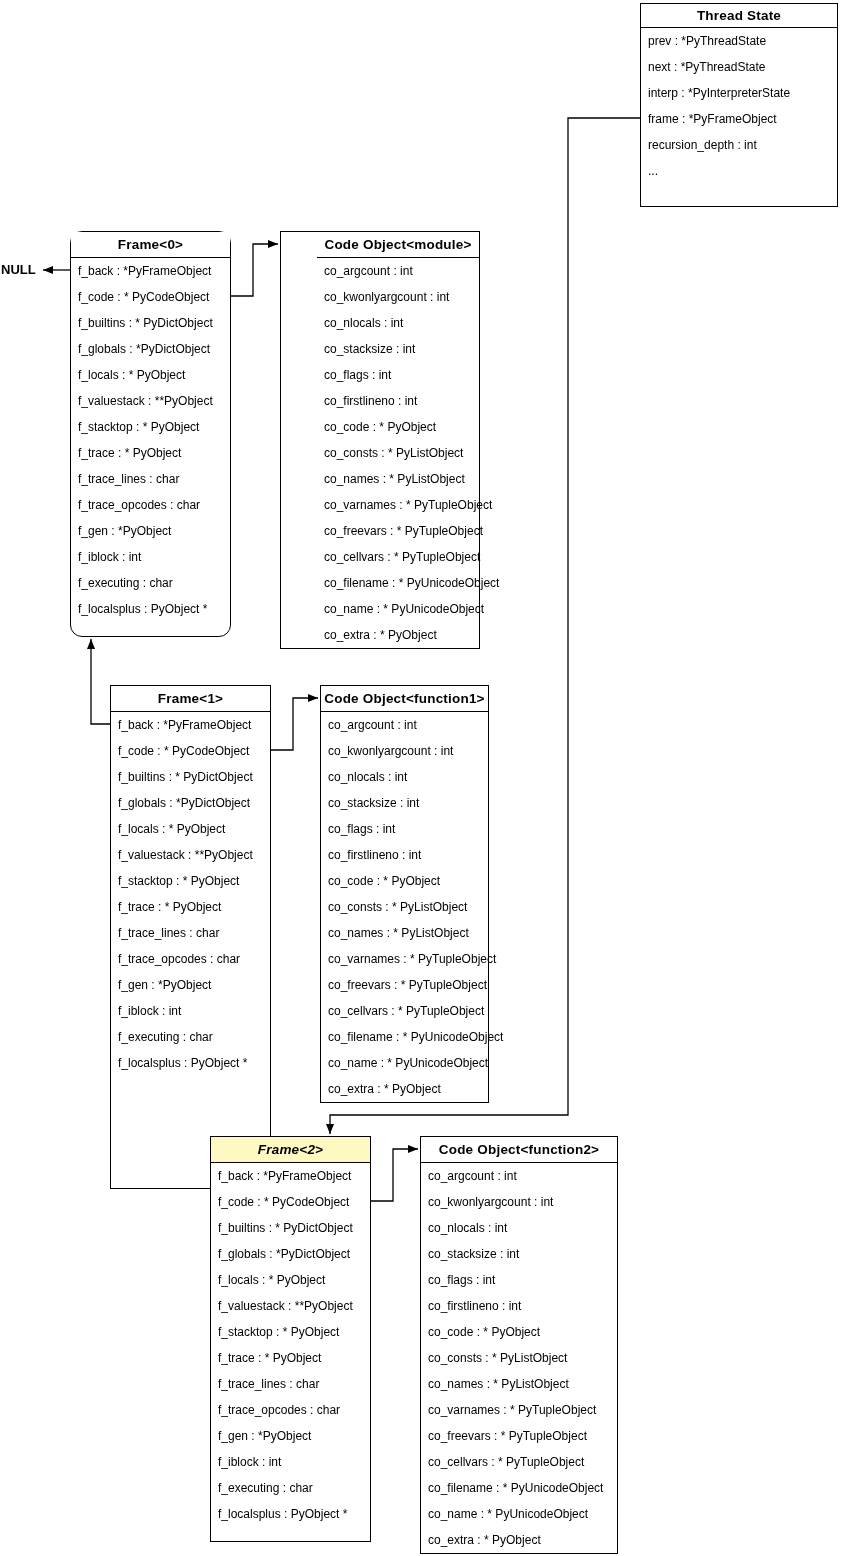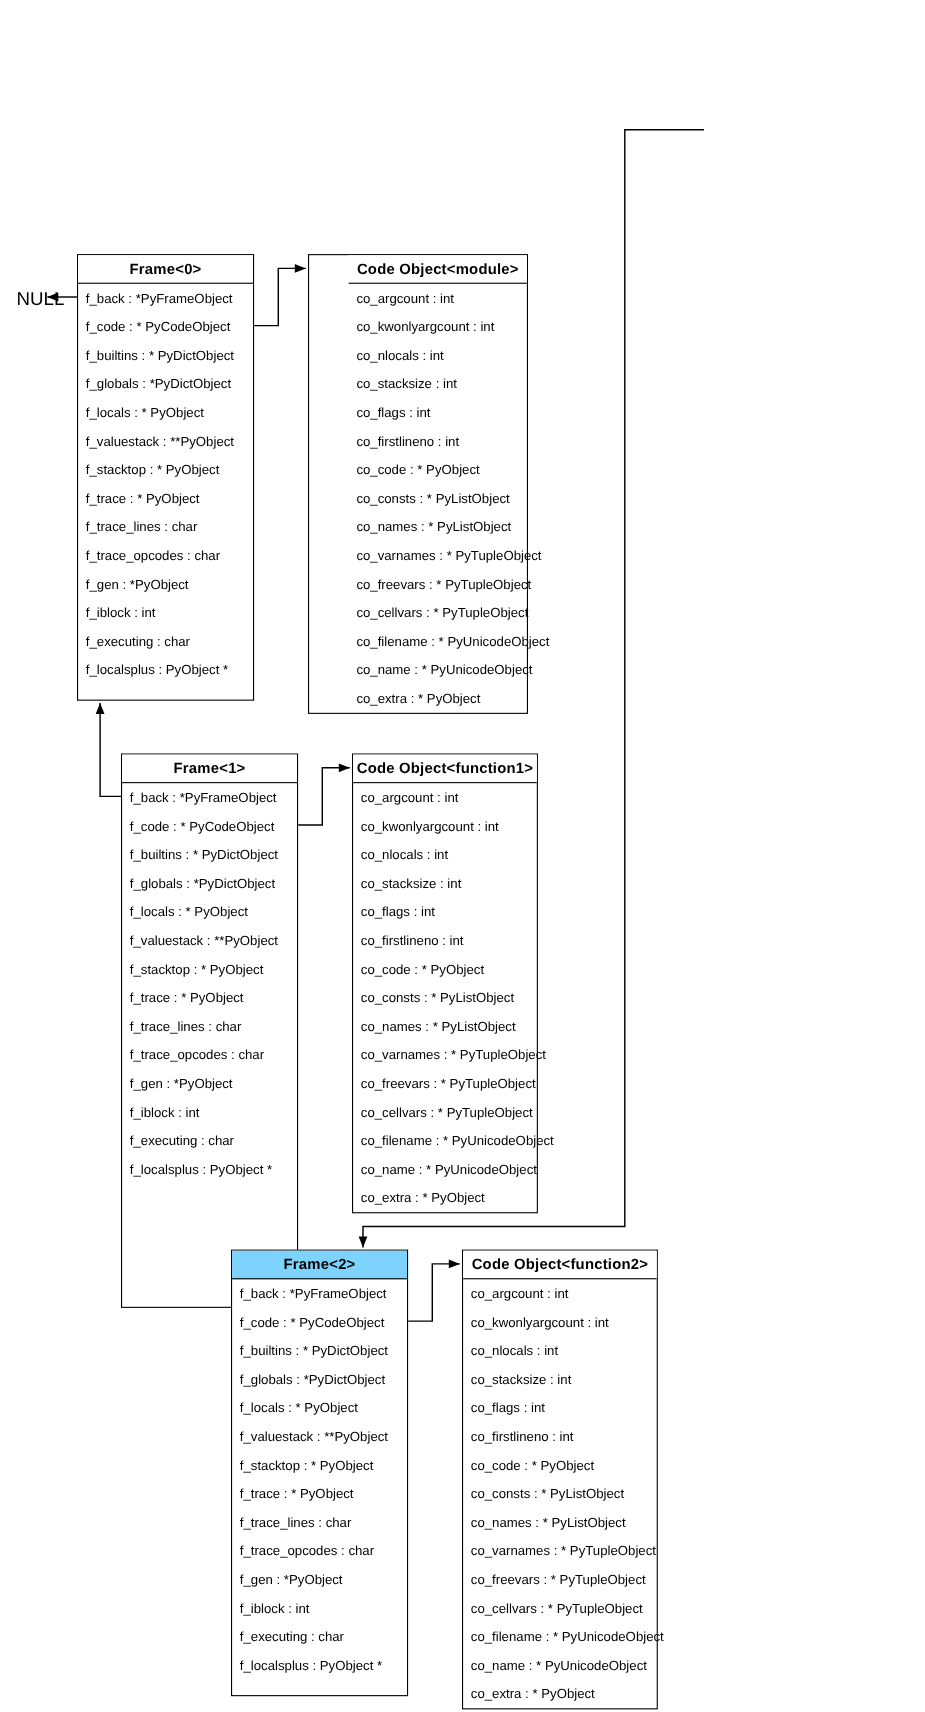--- a/index.html
+++ b/index.html
@@ -28,46 +28,47 @@
     border-bottom: 1px solid #000000;
     display: flex;
     align-items: center;
     justify-content: center;
     font-weight: bold;
     font-size: 13.5px;
     letter-spacing: 0.2px;
     background: #ffffff;
   }
   .box.ts .box-header { height: 24px; }
-  .box.active .box-header { background: #7dd3fc; }
+  .box.active .box-header { background: #fef9c3; font-style: italic; }
   .box-fields { display: block; }
   .field-row {
     box-sizing: border-box;
     height: 26px;
     display: flex;
     align-items: center;
     padding: 0 2px 0 7px;
     font-size: 12px;
     white-space: nowrap;
   }
   
   .thread-state   { left: 640px; top: 3px;    width: 198px; height: 204px; }
-  .frame0         { left: 70px;  top: 231px;  width: 161px; height: 406px; }
+  .frame0         { left: 70px;  top: 231px;  width: 161px; height: 406px; border-radius: 12px; }
   .code-module    { left: 280px; top: 231px;  width: 200px; height: 418px; padding-left: 36px; }
   .frame1         { left: 110px; top: 685px;  width: 161px; height: 504px; }
   .code-function1 { left: 320px; top: 685px;  width: 169px; height: 418px; }
   .frame2         { left: 210px; top: 1136px; width: 161px; height: 406px; }
-  .code-function2 { left: 420px; top: 1136px; width: 178px; height: 418px; }
+  .code-function2 { left: 420px; top: 1136px; width: 198px; height: 418px; }
 
   .null-label {
     position: absolute;
-    left: 15px;
+    left: 1px;
     top: 262px;
-    font-size: 17px;
+    font-size: 13px;
     white-space: nowrap;
+    font-weight: bold;
   }
   svg.connectors {
     position: absolute;
     left: 0;
     top: 0;
     width: 841px;
     height: 1556px;
     pointer-events: none;
   }
   svg.connectors polyline {
@@ -91,20 +92,32 @@
     <polyline points="231,296 253,296 253,244 278,244" marker-end="url(#arrow)"></polyline>
     <polyline points="110,724 91,724 91,639" marker-end="url(#arrow)"></polyline>
     <polyline points="271,750 293,750 293,698 318,698" marker-end="url(#arrow)"></polyline>
     <polyline points="210,1175 180,1175 180,1094" marker-end="url(#arrow)"></polyline>
     <polyline points="371,1201 393,1201 393,1149 418,1149" marker-end="url(#arrow)"></polyline>
     <polyline points="640,118 568,118 568,1115 330,1115 330,1134" marker-end="url(#arrow)"></polyline>
   </svg>
 
   <div class="null-label">NULL</div>
 
+  <div class="box ts thread-state">
+    <div class="box-header">Thread State</div>
+    <div class="box-fields">
+
+    <div class="field-row">prev : *PyThreadState</div>
+        <div class="field-row">next : *PyThreadState</div>
+        <div class="field-row">interp : *PyInterpreterState</div>
+        <div class="field-row">frame : *PyFrameObject</div>
+        <div class="field-row">recursion_depth : int</div>
+        <div class="field-row">...</div>
+      </div>
+  </div>
 
   <div class="box frame0">
     <div class="box-header">Frame&lt;0&gt;</div>
     <div class="box-fields">
 
     <div class="field-row">f_back : *PyFrameObject</div>
         <div class="field-row">f_code : * PyCodeObject</div>
         <div class="field-row">f_builtins : * PyDictObject</div>
         <div class="field-row">f_globals : *PyDictObject</div>
         <div class="field-row">f_locals : * PyObject</div>

